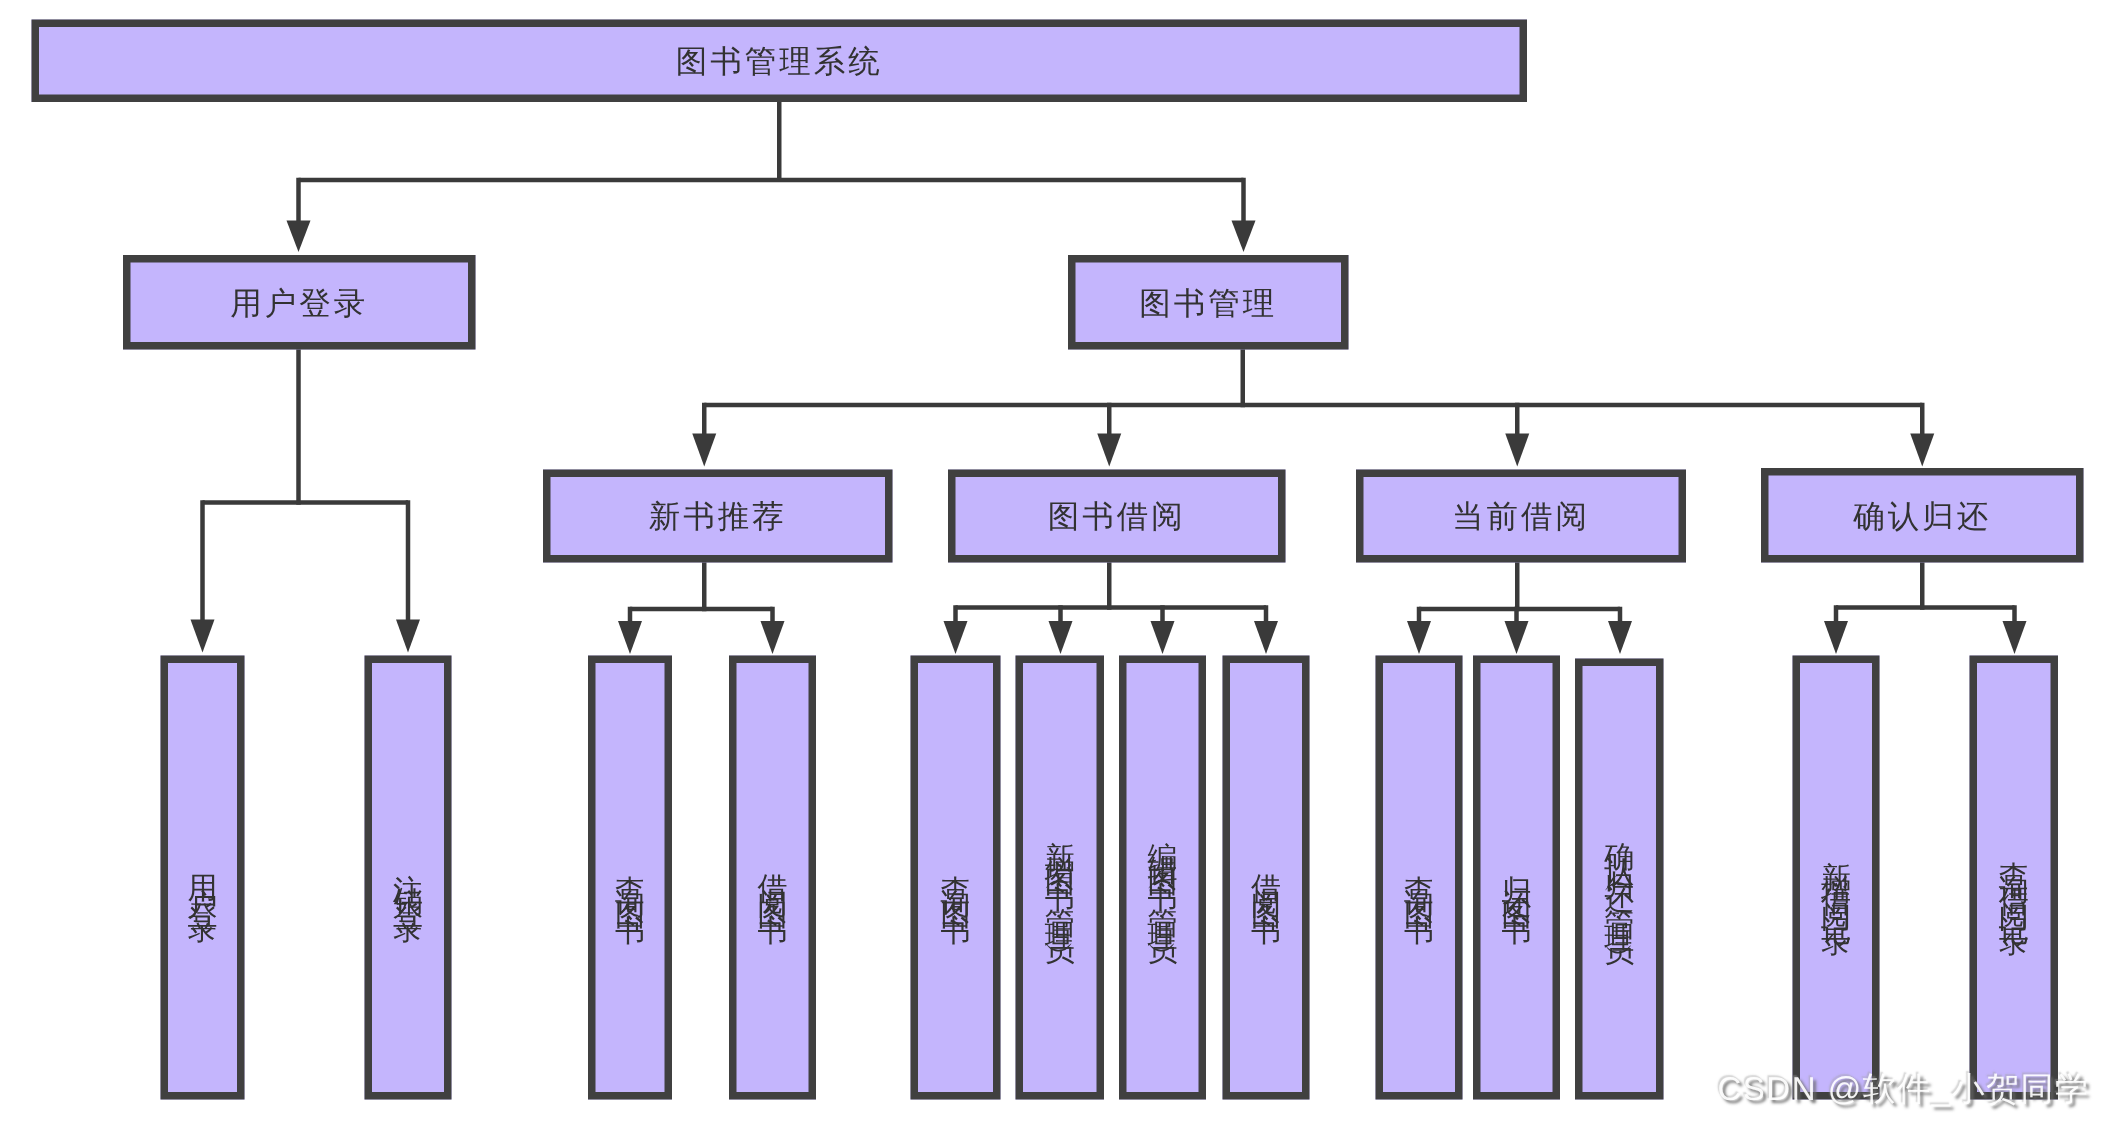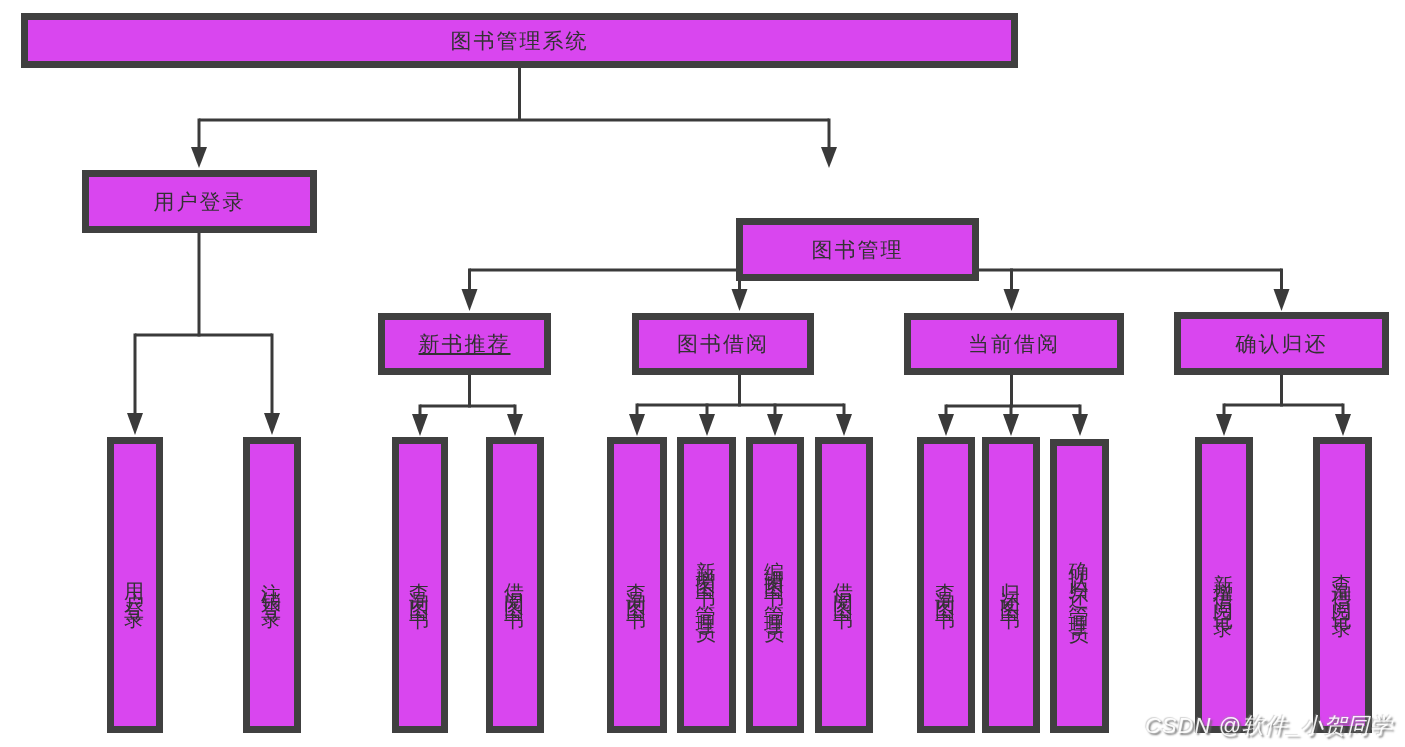--- a/index.html
+++ b/index.html
@@ -1,34 +1,34 @@
 <!DOCTYPE html>
 <html><head>
 <meta charset="utf-8">
 <style>
   html,body{margin:0;padding:0;background:#fff;}
   .stage{
     position:relative;width:1405px;height:747px;background:#ffffff;
     overflow:hidden;font-family:"Liberation Sans",sans-serif;
   }
   .node{
-    position:absolute;background:#d946ef;border:7px solid #404040;
+    position:absolute;background:#c4b5fd;border:5px solid #404040;
     box-sizing:border-box;display:flex;align-items:center;justify-content:center;
     color:#323232;font-size:21px;letter-spacing:2px;white-space:nowrap;
   }
   .node.v{
     writing-mode:vertical-lr;text-orientation:mixed;
     font-size:20px;letter-spacing:9px;white-space:normal;
   }
   svg.wires{position:absolute;left:0;top:0;}
   .wm{
     position:absolute;right:12px;bottom:6px;font-size:22px;letter-spacing:1px;
     color:rgba(255,255,255,0.92);
     text-shadow:2px 2px 2px rgba(105,105,105,0.9), -1px -1px 1px rgba(160,160,160,0.45);
-    z-index:5;white-space:nowrap;font-style:italic;
+    z-index:5;white-space:nowrap;
   }
 </style>
 </head>
 <body>
 
 <div class="stage">
 
   <svg class="wires" width="1405" height="747" viewBox="0 0 1405 747">
     <g stroke="#3a3a3a" stroke-width="3" fill="none">
 
@@ -91,24 +91,24 @@
       <polygon points="1003,414 1019,414 1011,436"></polygon>
       <polygon points="1072,414 1088,414 1080,436"></polygon>
       <polygon points="1216,414 1232,414 1224,436"></polygon>
       <polygon points="1335,414 1351,414 1343,436"></polygon>
     </g>
   </svg>
 
   <div class="node" style="left:21px;top:13px;width:997px;height:55px;">图书管理系统</div>
 
   <div class="node" style="left:82px;top:170px;width:235px;height:63px;">用户登录</div>
-  <div class="node" style="left:736px;top:170px;width:243px;height:63px;margin-top:48px;">图书管理</div>
+  <div class="node" style="left:712px;top:170px;width:187px;height:63px;">图书管理</div>
 
-  <div class="node" style="left:378px;top:313px;width:173px;height:62px;text-decoration:underline;">新书推荐</div>
-  <div class="node" style="left:632px;top:313px;width:182px;height:62px;font-family:Liberation Mono, monospace;">图书借阅</div>
+  <div class="node" style="left:362px;top:313px;width:233px;height:62px;">新书推荐</div>
+  <div class="node" style="left:632px;top:313px;width:225px;height:62px;font-family:Liberation Mono, monospace;">图书借阅</div>
   <div class="node" style="left:904px;top:313px;width:220px;height:62px;">当前借阅</div>
   <div class="node" style="left:1174px;top:312px;width:215px;height:63px;">确认归还</div>
 
   <div class="node v" style="left:107px;top:437px;width:56px;height:296px;">用户登录</div>
   <div class="node v" style="left:243px;top:437px;width:58px;height:296px;">注销登录</div>
 
   <div class="node v" style="left:392px;top:437px;width:56px;height:296px;">查询图书</div>
   <div class="node v" style="left:486px;top:437px;width:58px;height:296px;">借阅图书</div>
 
   <div class="node v" style="left:607px;top:437px;width:60px;height:296px;">查询图书</div>

